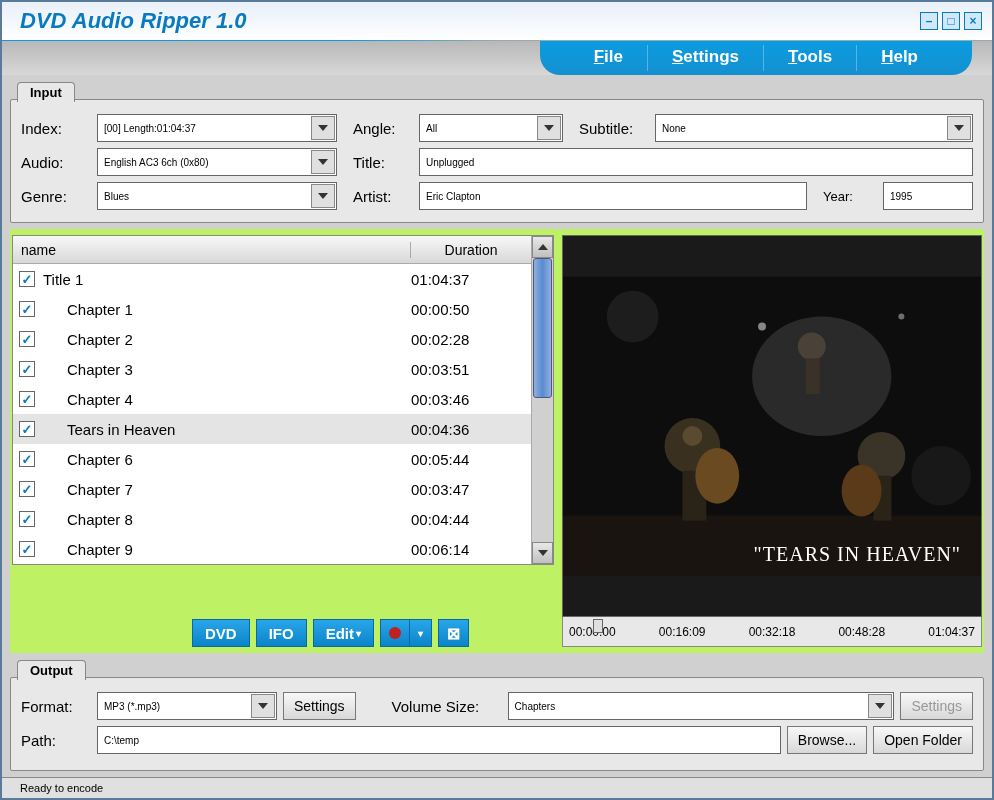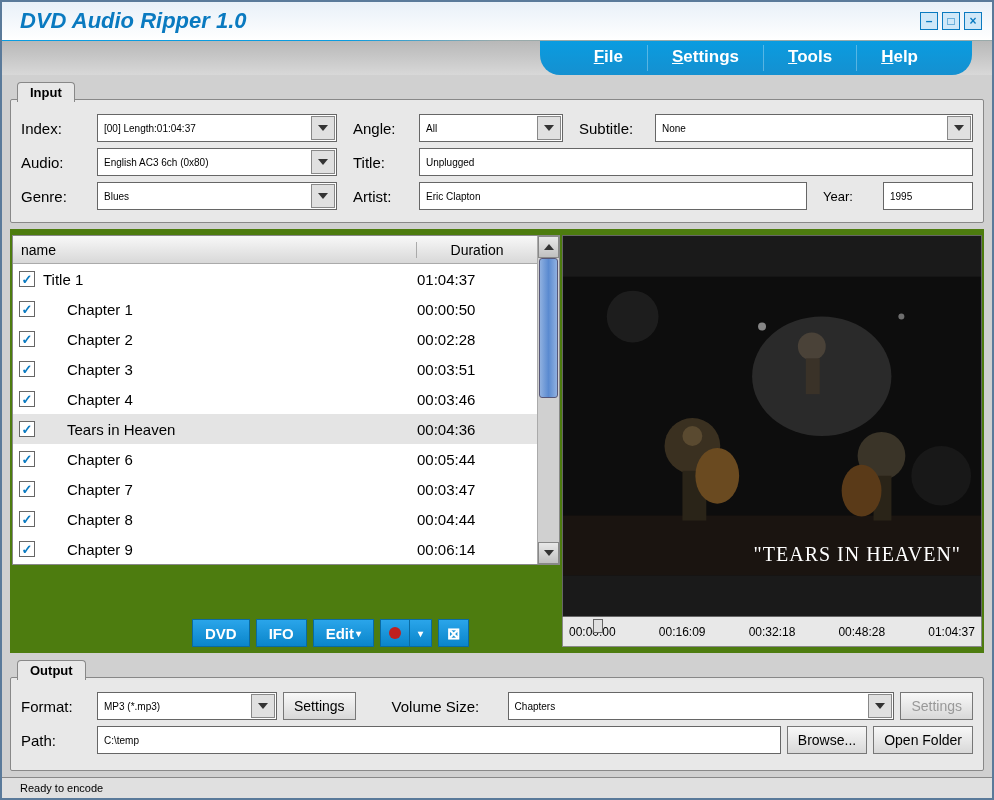--- a/index.html
+++ b/index.html
@@ -19,21 +19,21 @@
 .panel { background: #e8e8e8; border: 1px solid #888; border-radius: 2px; position: relative; padding: 8px 10px; }
 .panel-tab { position: absolute; top: -18px; left: 6px; background: #e8e8e8; border: 1px solid #888; border-bottom: none; padding: 2px 12px; font-weight: bold; border-radius: 4px 4px 0 0; }
 .input-panel { margin-top: 18px; padding-top: 14px; }
 .form-row { display: flex; align-items: center; gap: 6px; margin-bottom: 6px; }
 .label { width: 70px; font-size: 15px; }
 .label-sm { width: 54px; font-size: 13px; }
 .combo, .textbox { height: 28px; border: 1px solid #666; background: #fff; display: flex; align-items: center; padding: 0 6px; font-size: 10px; position: relative; }
 .combo { padding-right: 28px; }
 .combo-btn { position: absolute; right: 1px; top: 1px; bottom: 1px; width: 24px; background: #e0e0e0; border: 1px solid #888; display: flex; align-items: center; justify-content: center; cursor: pointer; }
 .chev { width: 0; height: 0; border-left: 5px solid transparent; border-right: 5px solid transparent; border-top: 6px solid #333; }
-.middle { display: flex; gap: 2px; background: #4d7c0f; padding: 6px 2px; flex: 1; min-height: 0; }
+.middle { display: flex; gap: 8px; background: #bef264; padding: 6px 2px; flex: 1; min-height: 0; }
 .list-side { flex: 1; display: flex; flex-direction: column; min-height: 0; }
 .list-container { flex: 1; display: flex; border: 1px solid #888; background: #fff; min-height: 0; }
 .list-body { flex: 1; overflow: hidden; }
 .list-header { display: flex; background: linear-gradient(to bottom, #f8f8f8, #d8d8d8); border-bottom: 1px solid #aaa; height: 28px; align-items: center; }
 .col-name { flex: 1; padding-left: 8px; border-right: 1px solid #aaa; font-size: 14px; }
 .col-dur { width: 120px; text-align: center; font-size: 14px; }
 .list-rows { }
 .row { display: flex; align-items: center; height: 30px; padding-left: 6px; font-size: 15px; }
 .row.selected { background: #e4e4e4; }
 .chk { width: 16px; height: 16px; border: 1px solid #666; background: #fff; margin-right: 8px; display: flex; align-items: center; justify-content: center; font-size: 13px; color: #0a7ac0; font-weight: bold; cursor: pointer; }

